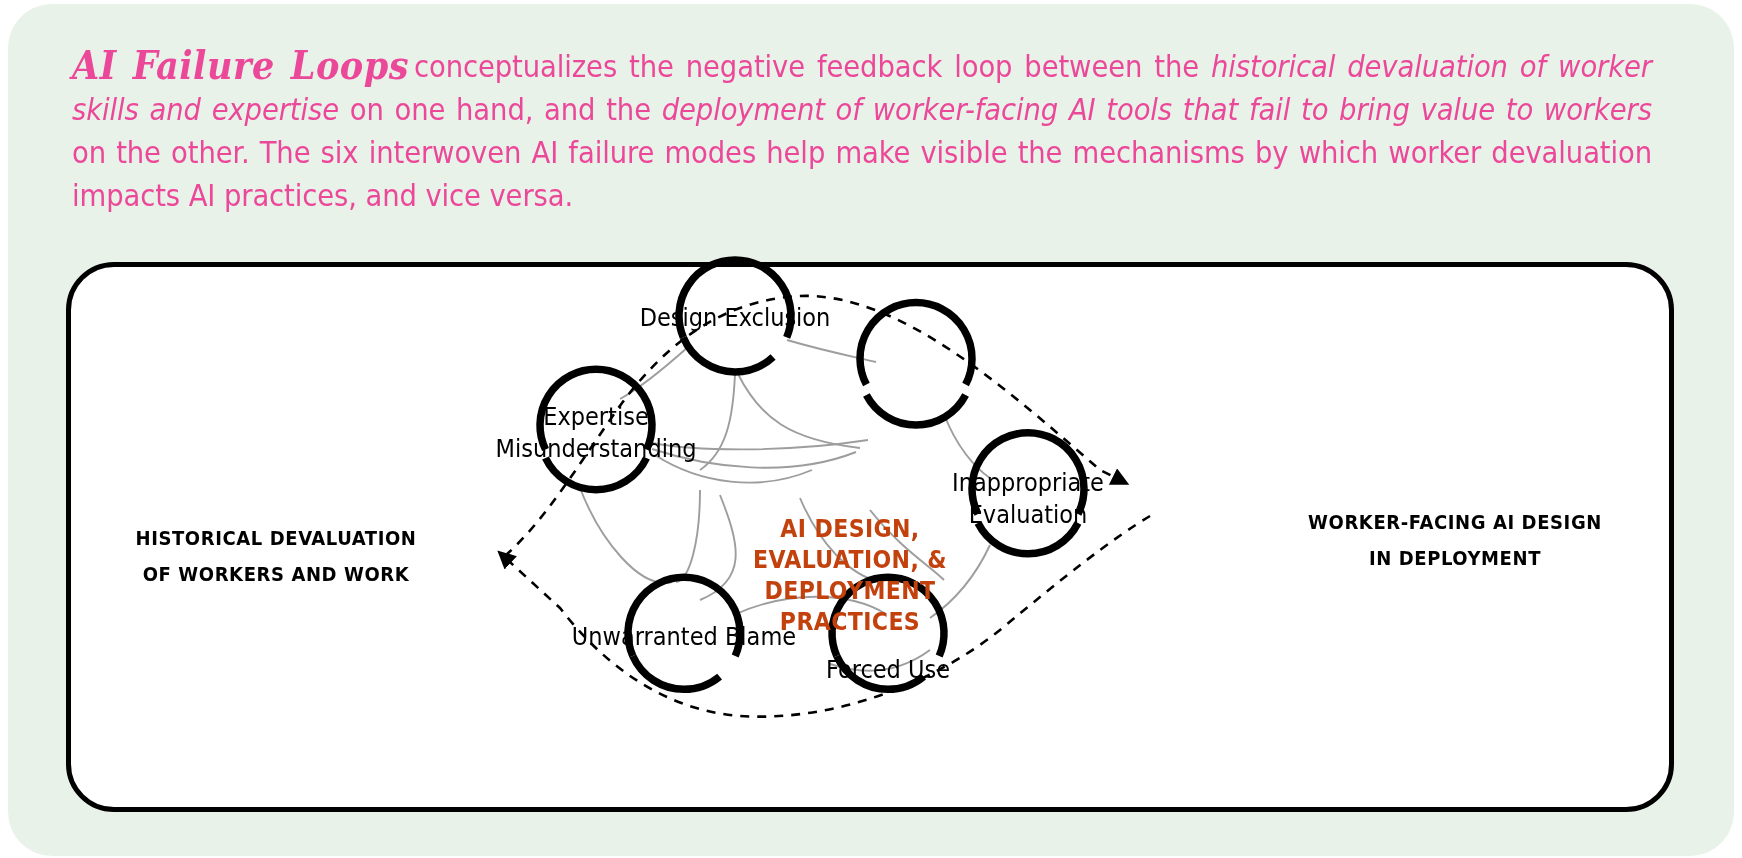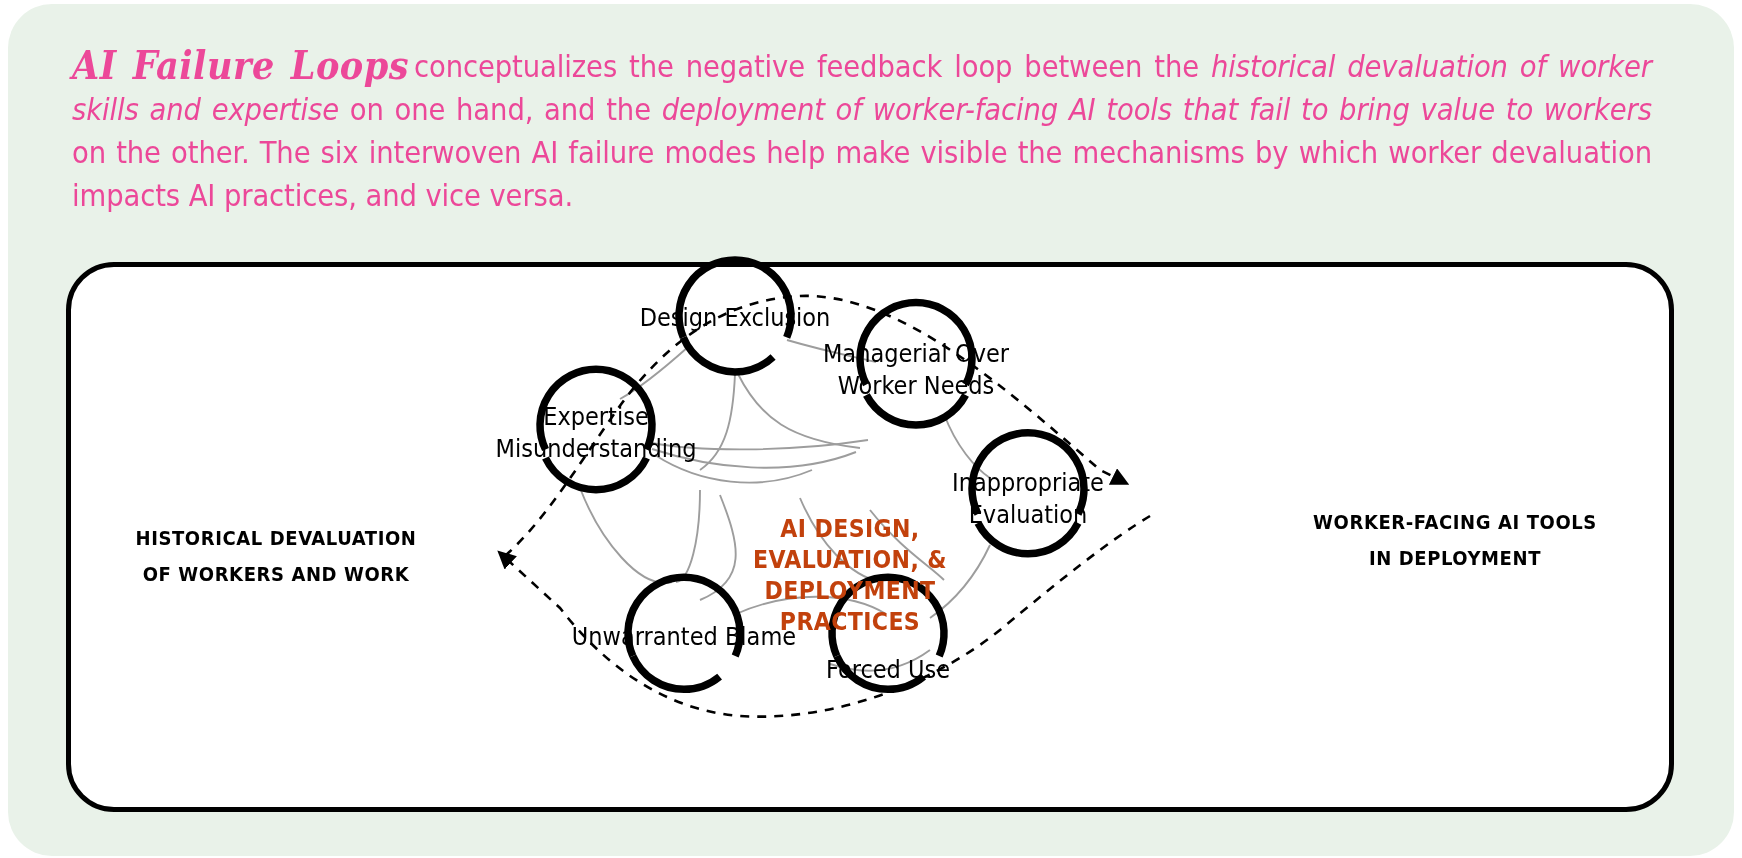--- a/index.html
+++ b/index.html
@@ -195,28 +195,26 @@
       <path d="M 505 556 C 545 520, 575 470, 610 420 C 660 346, 720 300, 800 296
                C 900 292, 1010 392, 1100 470 L 1126 483" marker-end="url(#arrowEnd)"></path>
 
       <path d="M 1150 516 C 1110 540, 1060 580, 1000 630
                C 930 686, 830 722, 740 716 C 660 710, 600 660, 560 608 L 500 553" marker-end="url(#arrowEnd)"></path>
     </g>
   </svg>
 
   <div class="side-label left">HISTORICAL DEVALUATION
 OF WORKERS AND WORK</div>
-  <div class="side-label right">WORKER-FACING AI TOOLS
+  <div class="side-label right">WORKER-FACING AI DESIGN
 IN DEPLOYMENT</div>
   <div class="center-label">AI DESIGN, EVALUATION, &amp;
 DEPLOYMENT PRACTICES</div>
 
   <div class="node-label" style="left:735px; top:318px;">Design Exclusion</div>
-  <div class="node-label" style="left:916px; top:370px;">Managerial Over
-Worker Needs</div>
   <div class="node-label" style="left:596px; top:433px;">Expertise
 Misunderstanding</div>
   <div class="node-label" style="left:1028px; top:499px;">Inappropriate
 Evaluation</div>
   <div class="node-label" style="left:684px; top:637px;">Unwarranted Blame</div>
   <div class="node-label" style="left:888px; top:670px;">Forced Use</div>
 
 </div>
 
 </body></html>

